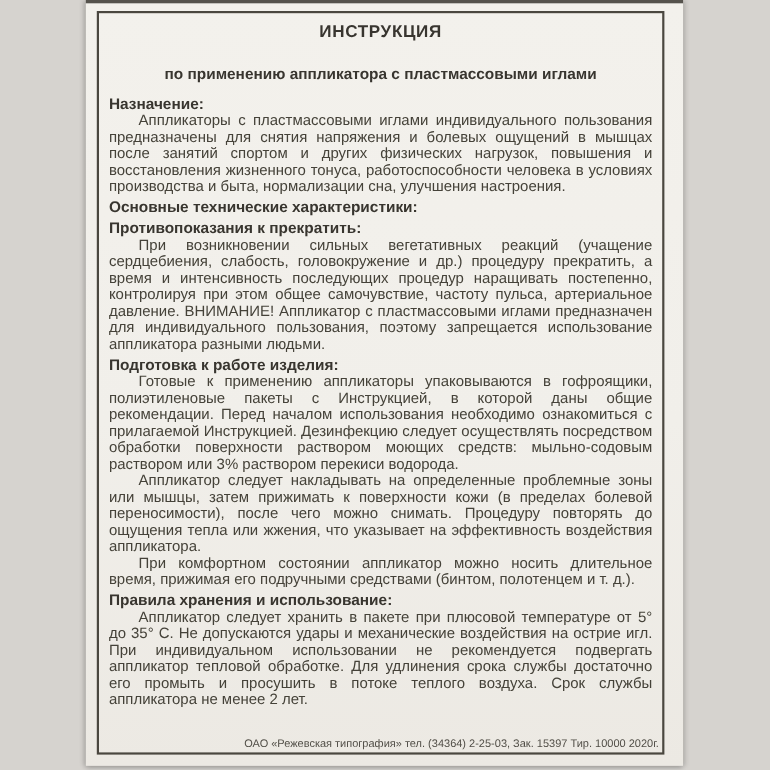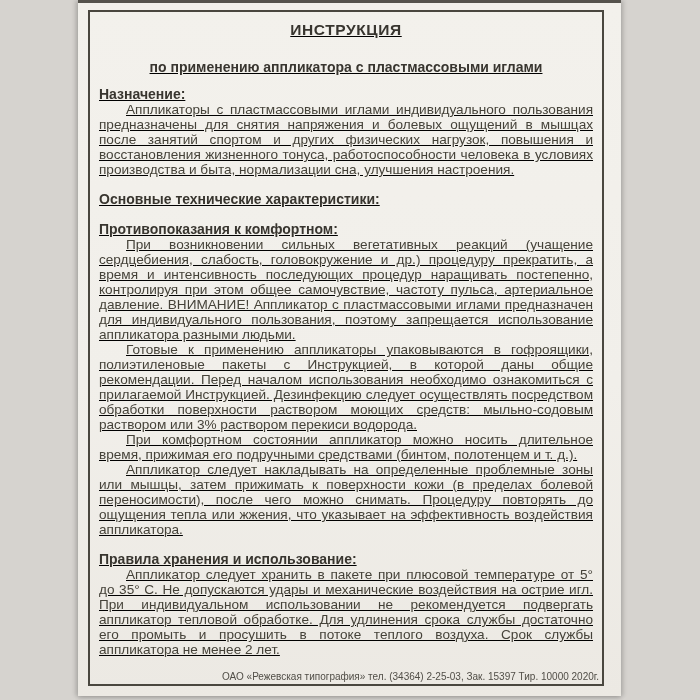--- a/index.html
+++ b/index.html
@@ -26,21 +26,20 @@
     background: #56534d;
   }
   .frame {
     position: absolute;
     left: 10px;
     top: 10px;
     width: 516px;
     height: 676px;
     border: 2px solid #4a473f;
     padding: 6px 9px 0 9px;
-    text-decoration: underline;
   }
   .doc-title {
     margin-top: 3px;
     text-align: center;
     font-weight: bold;
     font-size: 15.5px;
     letter-spacing: 0.6px;
     color: #38352f;
   }
   .doc-subtitle {
@@ -49,21 +48,21 @@
     font-weight: bold;
     font-size: 14px;
     color: #38352f;
   }
   .sections { margin-top: 12px; }
   .doc-section h3 {
     font-size: 14px;
     line-height: 15px;
     font-weight: bold;
     color: #38352f;
-    margin-top: 15px;
+    margin-top: 4px;
   }
   .doc-section:first-child h3 { margin-top: 12px; }
   .doc-section p {
     font-size: 13.6px;
     line-height: 15px;
     color: #454239;
     text-align: justify;
     text-indent: 27px;
   }
   .print-footer {
@@ -92,31 +91,32 @@
       <section class="doc-section">
         <h3>Назначение:</h3>
         <p>Аппликаторы с пластмассовыми иглами индивидуального пользования предназначены для снятия напряжения и болевых ощущений в мышцах после занятий спортом и других физических нагрузок, повышения и восстановления жизненного тонуса, работоспособности человека в условиях производства и быта, нормализации сна, улучшения настроения.</p>
       </section>
 
       <section class="doc-section">
         <h3>Основные технические характеристики:</h3>
       </section>
 
       <section class="doc-section">
-        <h3>Противопоказания к комфортном:</h3>
+        <h3>Противопоказания к прекратить:</h3>
         <p>При возникновении сильных вегетативных реакций (учащение сердцебиения, слабость, головокружение и др.) процедуру прекратить, а время и интенсивность последующих процедур наращивать постепенно, контролируя при этом общее самочувствие, частоту пульса, артериальное давление. ВНИМАНИЕ! Аппликатор с пластмассовыми иглами предназначен для индивидуального пользования, поэтому запрещается использование аппликатора разными людьми.</p>
       </section>
 
       <section class="doc-section">
+        <h3>Подготовка к работе изделия:</h3>
         <p>Готовые к применению аппликаторы упаковываются в гофроящики, полиэтиленовые пакеты с Инструкцией, в которой даны общие рекомендации. Перед началом использования необходимо ознакомиться с прилагаемой Инструкцией. Дезинфекцию следует осуществлять посредством обработки поверхности раствором моющих средств: мыльно-содовым раствором или 3% раствором перекиси водорода.</p>
       </section>
 
       <section class="doc-section">
+        <p>Аппликатор следует накладывать на определенные проблемные зоны или мышцы, затем прижимать к поверхности кожи (в пределах болевой переносимости), после чего можно снимать. Процедуру повторять до ощущения тепла или жжения, что указывает на эффективность воздействия аппликатора.</p>
         <p>При комфортном состоянии аппликатор можно носить длительное время, прижимая его подручными средствами (бинтом, полотенцем и т. д.).</p>
-        <p>Аппликатор следует накладывать на определенные проблемные зоны или мышцы, затем прижимать к поверхности кожи (в пределах болевой переносимости), после чего можно снимать. Процедуру повторять до ощущения тепла или жжения, что указывает на эффективность воздействия аппликатора.</p>
       </section>
 
       <section class="doc-section">
         <h3>Правила хранения и использование:</h3>
         <p>Аппликатор следует хранить в пакете при плюсовой температуре от 5° до 35° С. Не допускаются удары и механические воздействия на острие игл. При индивидуальном использовании не рекомендуется подвергать аппликатор тепловой обработке. Для удлинения срока службы достаточно его промыть и просушить в потоке теплого воздуха. Срок службы аппликатора не менее 2 лет.</p>
       </section>
 
     </div>
 
     <div class="print-footer">ОАО «Режевская типография» тел. (34364) 2-25-03, Зак. 15397 Тир. 10000 2020г.</div>

